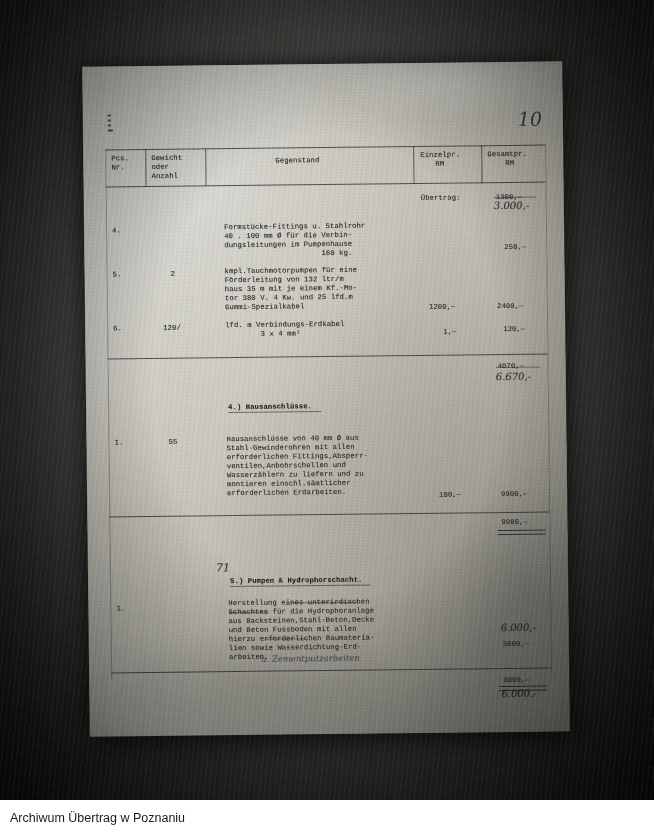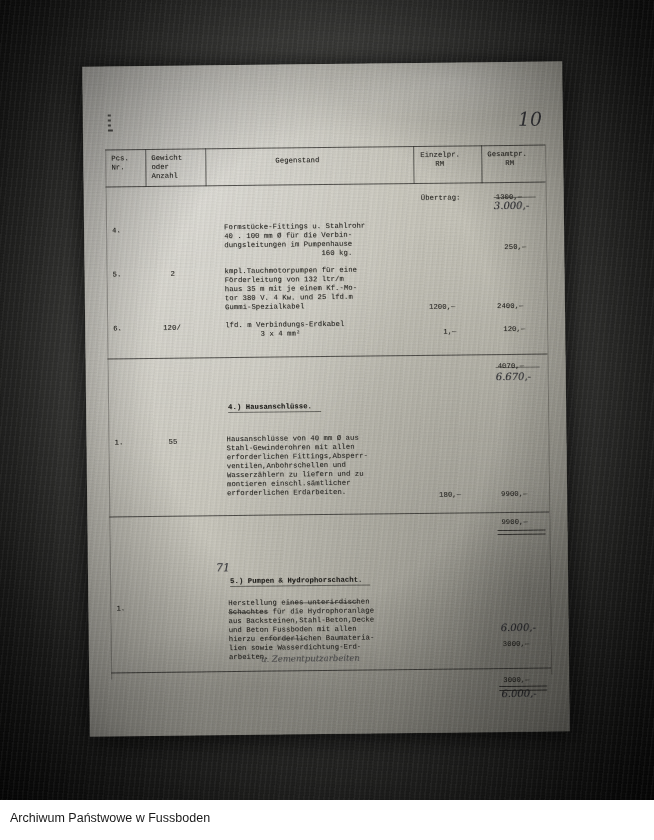--- a/index.html
+++ b/index.html
@@ -289,14 +289,14 @@
     <div class="dbl" style="left:410px;top:624px;width:48px;"></div>
 
     <div class="vrule" style="left:22px;top:83px;height:530px;opacity:0.35;"></div>
     <div class="vrule" style="left:462px;top:83px;height:530px;opacity:0.3;"></div>
   </div>
 
   <div class="vignette"></div>
 </div>
 
 <div class="caption-bar">
-  <div class="caption-text">Archiwum Państwowe w Fussboden</div>
+  <div class="caption-text">Archiwum Übertrag w Poznaniu</div>
 </div>
 
 </body></html>

